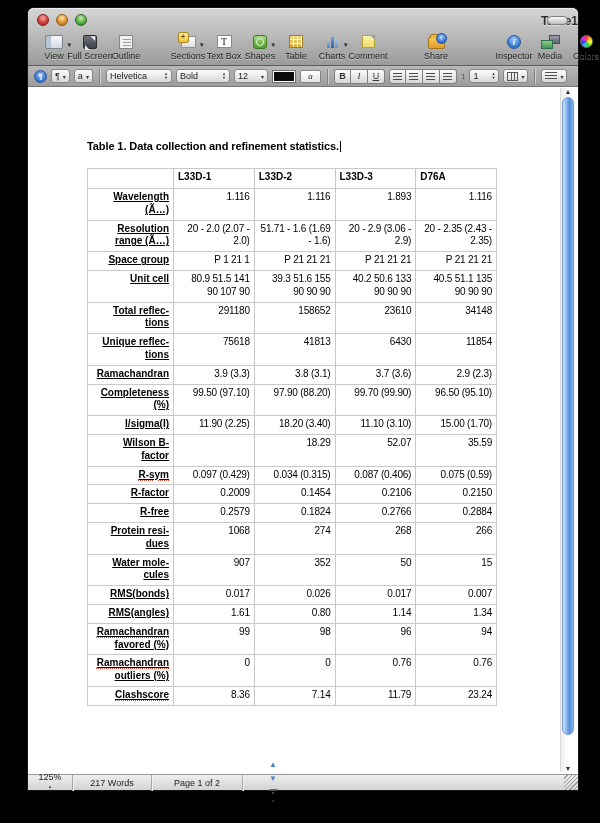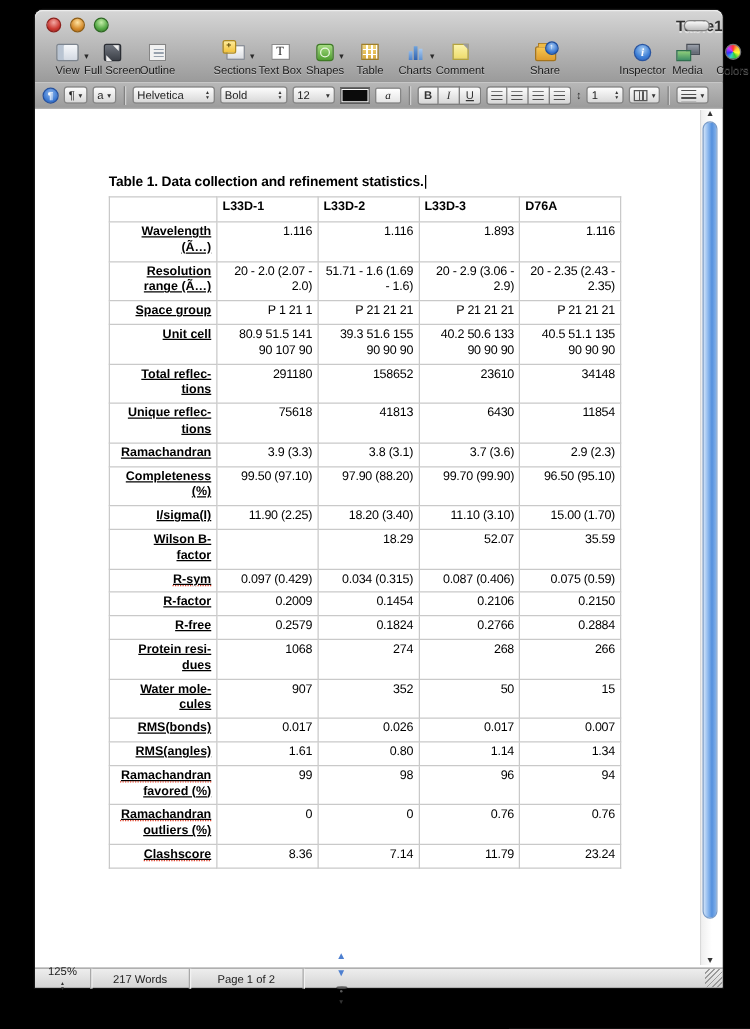--- a/index.html
+++ b/index.html
@@ -107,21 +107,21 @@
   .bold-b { font-weight:bold; } .ital-i { font-style:italic; font-family:"Liberation Serif",serif; }
   .undl-u { text-decoration:underline; }
   .al { width:9px; height:7px; background:repeating-linear-gradient(#4e4e4e 0 1px, transparent 1px 3px); }
   .lnsp-glyph { font-size:9px; color:#2a2a2a; }
   .cols-glyph { width:11px; height:9px; border:1px solid #555;
                background:linear-gradient(90deg, transparent 0 3px, #555 3px 4px, transparent 4px 6px, #555 6px 7px, transparent 7px); }
   .list-glyph { width:12px; height:9px; background:repeating-linear-gradient(#4e4e4e 0 1px, transparent 1px 3px); }
   
   .docarea { flex:1; position:relative; background:#fff; overflow:hidden; }
   .page-content { position:absolute; left:59px; top:53px; width:412px; }
-  .doc-title { font-size:11px; font-weight:bold; color:#000; margin-bottom:5px; letter-spacing:-.1px; }
+  .doc-title { font-size:11px; font-weight:bold; color:#000; margin-bottom:16px; letter-spacing:-.1px; }
   .text-caret { display:inline-block; width:1px; height:11px; background:#000; vertical-align:-2px; margin-left:1px; }
   table.stats { border-collapse:collapse; width:410px; table-layout:fixed; }
   .stats th, .stats td { border:1px solid #c9c9c9; font-size:10px; line-height:1.28;
                padding:2px 4px 3px 4px; vertical-align:top; color:#000; }
   .stats thead th { text-align:left; font-weight:bold; height:20px; }
   .stats .rowlab { text-align:right; font-weight:bold; width:86px;text-decoration:underline; }
   .stats td { text-align:right; font-weight:normal; letter-spacing:-.2px; }
   .sq { text-decoration:underline dotted #e0452f; text-decoration-thickness:1px; text-underline-offset:2px; }
   
   .vscroll { position:absolute; top:1px; right:3px; bottom:2px; width:15px;

